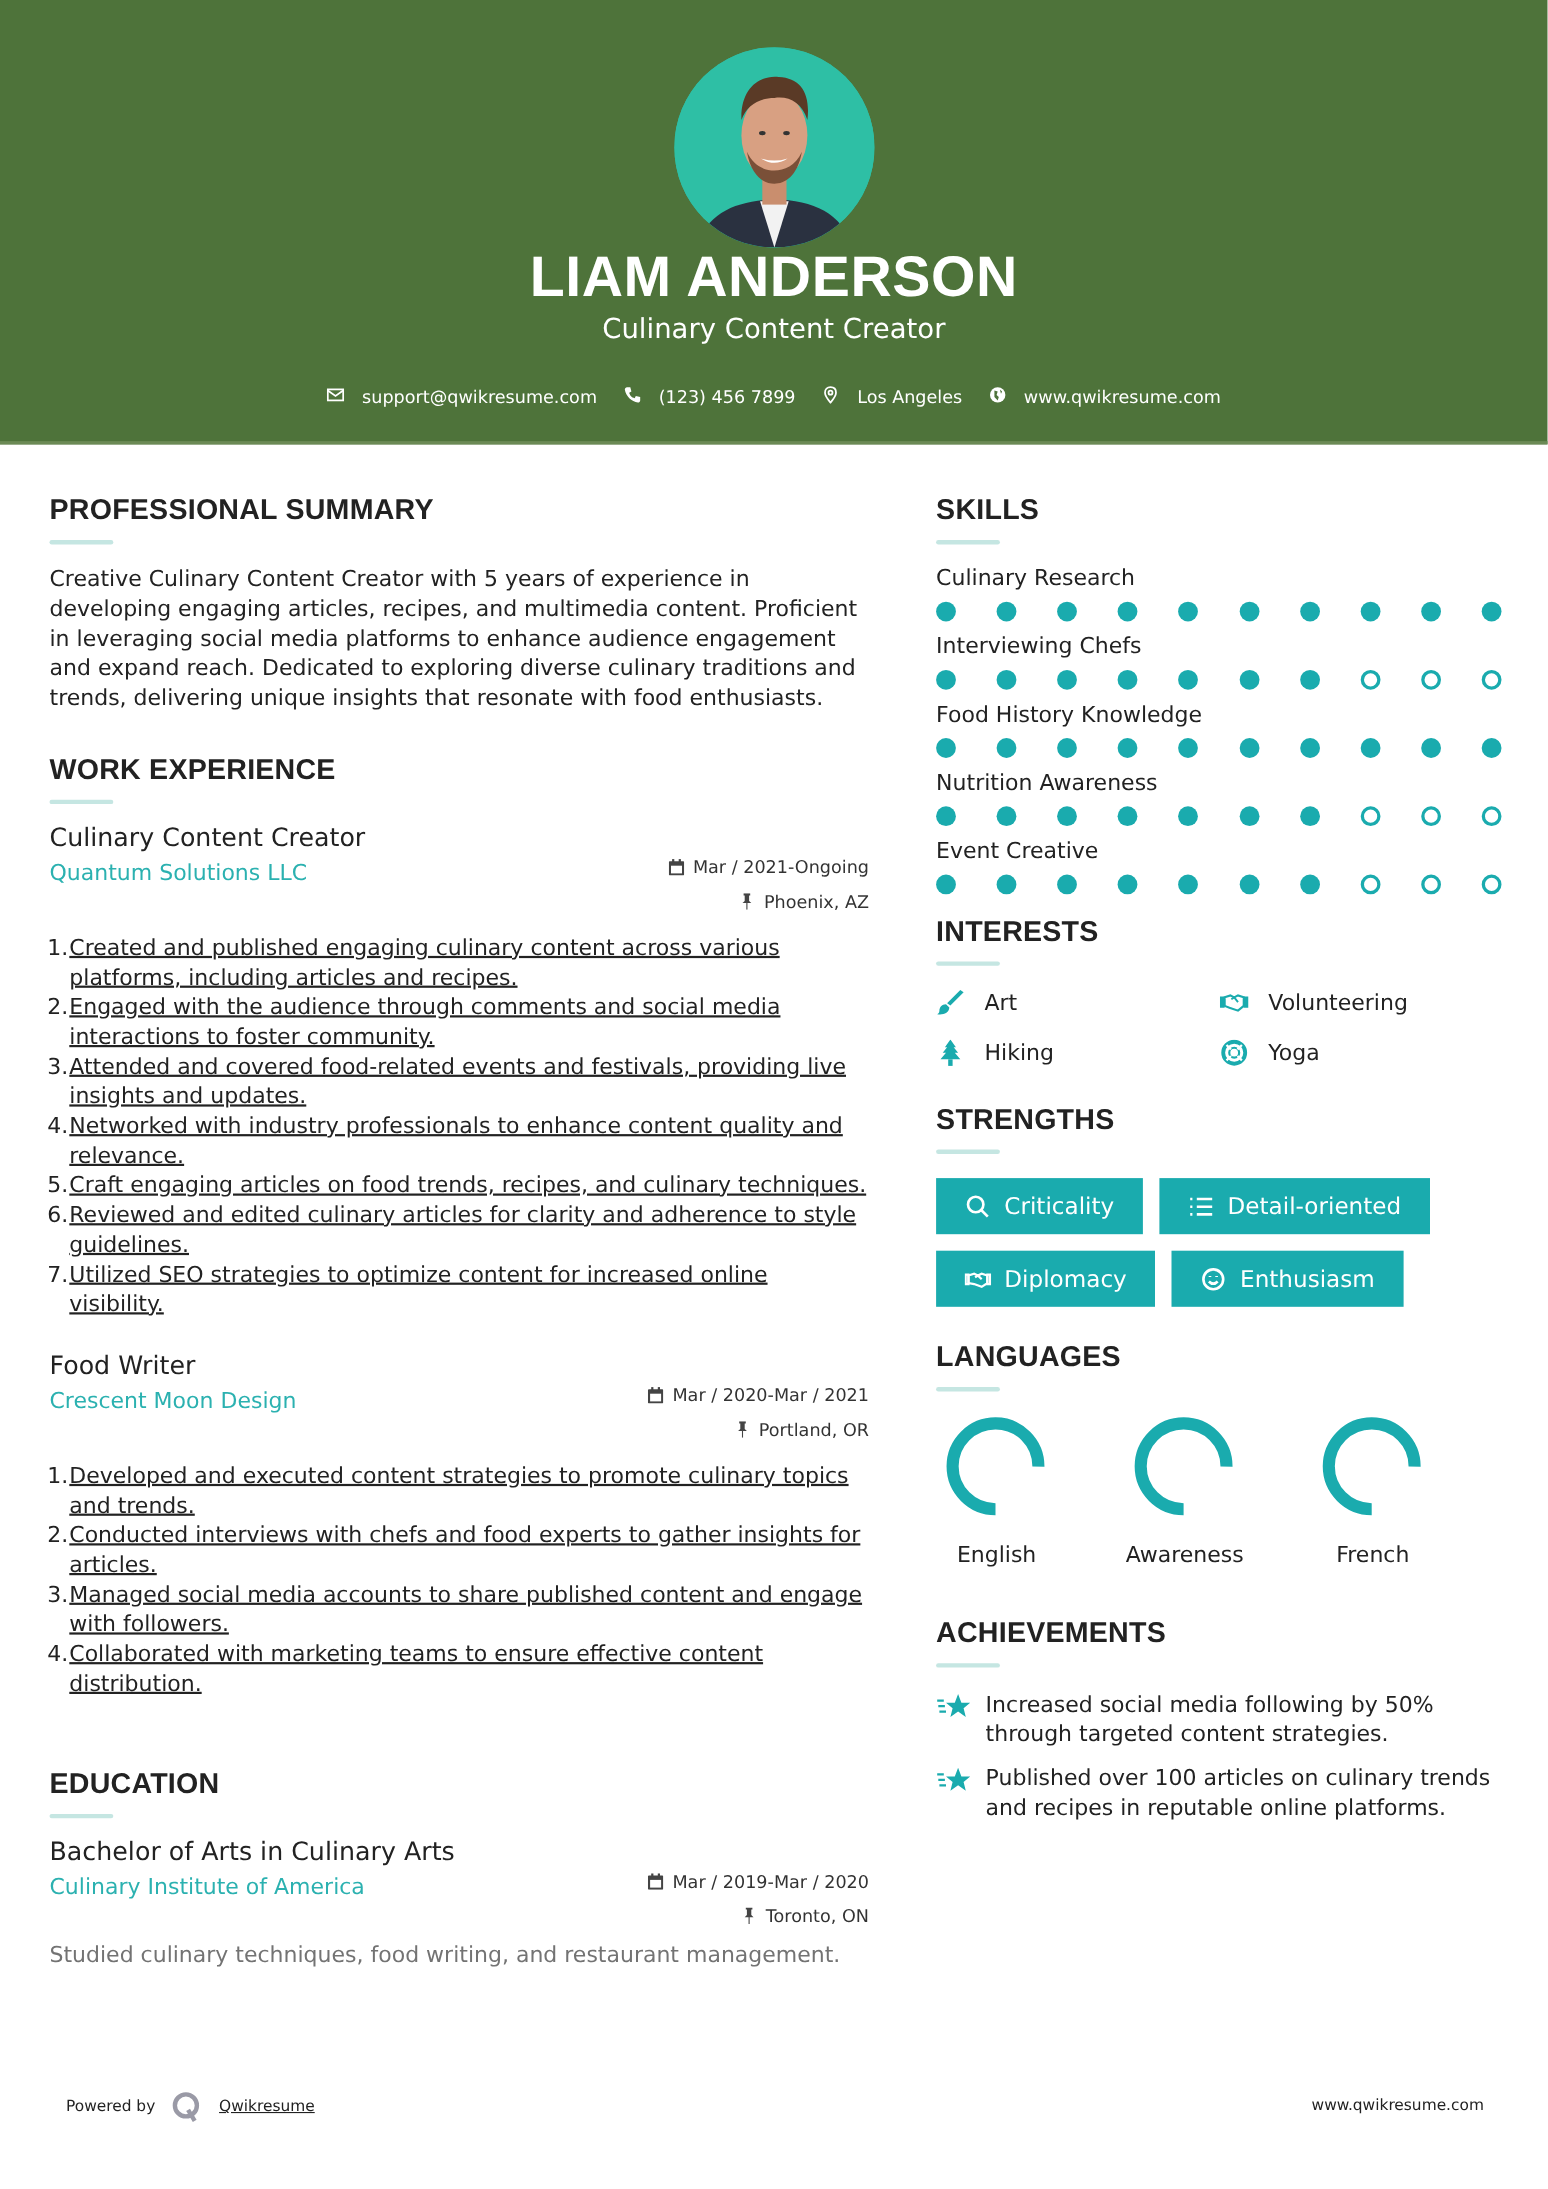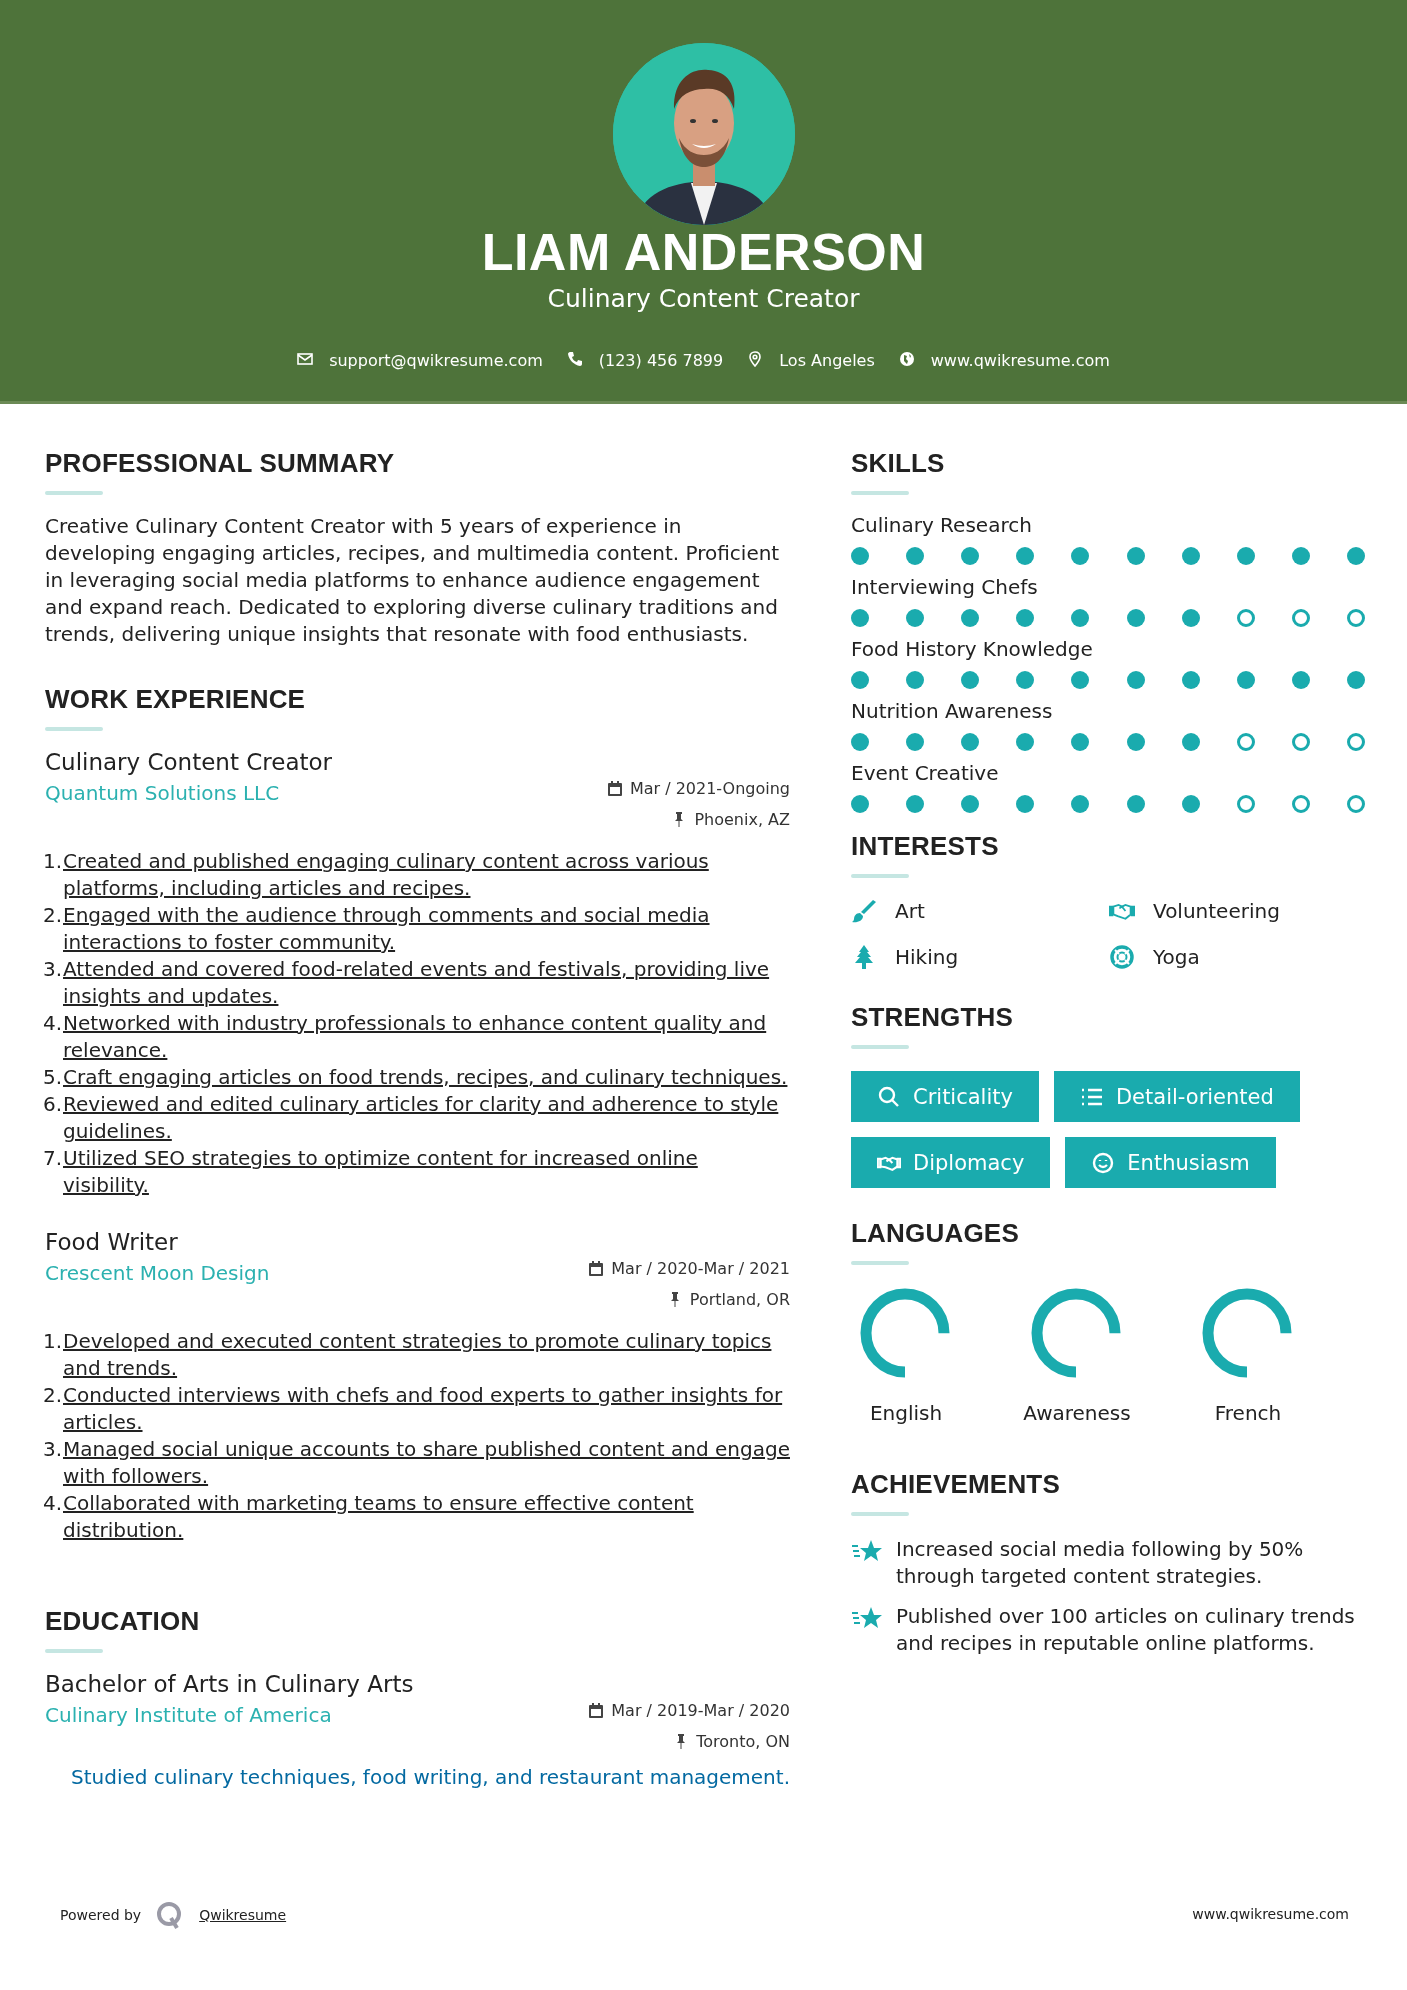--- a/index.html
+++ b/index.html
@@ -27,21 +27,21 @@
   .job-head { display: flex; justify-content: space-between; align-items: flex-start; }
   .job-title { font-size: 23px; color: #222; }
   .job-meta { text-align: right; font-size: 16px; color: #333; }
   .job-meta .row { display: flex; justify-content: flex-end; align-items: center; height: 22px; margin-top: 28px; }
   .job-meta .row + .row { margin-top: 9px; }
   .job-meta svg { width: 14px; height: 15px; margin-right: 8px; fill: #444; }
   .company { font-size: 20px; color: #2bb1b0; margin-top: 6px; }
   ol.duties { list-style: none; margin-top: 18px; counter-reset: d; }
   ol.duties li { position: relative; padding-left: 18px; font-size: 20px; line-height: 27px; color: #222; counter-increment: d; text-decoration: underline; }
   ol.duties li::before { content: counter(d) "."; position: absolute; left: -2px; }
-  .edu-desc { font-size: 20px; line-height: 27px; margin-top: 12px; color: #0369a1; text-align: right; }
+  .edu-desc { font-size: 20px; line-height: 27px; margin-top: 12px; color: #737373; }
 
   .skill { margin-bottom: 8px; }
   .skill-name { font-size: 20px; color: #222; height: 28px; }
   .dots { display: flex; justify-content: space-between; width: 514px; margin-top: 6px; margin-bottom: 10px; }
   .dot { width: 18px; height: 18px; border-radius: 50%; background: #1aabae; }
   .dot.empty { background: #fff; border: 3px solid #1aabae; }
 
   .interests { display: grid; grid-template-columns: 258px 258px; row-gap: 16px; margin-bottom: 30px; }
   .interest { display: flex; align-items: center; font-size: 20px; color: #222; height: 30px; }
   .interest svg { width: 26px; height: 24px; margin-right: 18px; fill: #1aabae; }
@@ -188,21 +188,21 @@
             <svg viewBox="0 0 14 15">
                 <path d="M4 0 H10 V2 H9 V7 L11 9 H3 L5 7 V2 H4 Z M6.5 9 H7.5 V15 H6.5 Z"></path>
               </svg>
             <span>Portland, OR</span>
           </div>
         </div>
       </div>
       <ol class="duties">
         <li>Developed and executed content strategies to promote culinary topics and trends.</li>
         <li>Conducted interviews with chefs and food experts to gather insights for articles.</li>
-        <li>Managed social unique accounts to share published content and engage with followers.</li>
+        <li>Managed social media accounts to share published content and engage with followers.</li>
         <li>Collaborated with marketing teams to ensure effective content distribution.</li>
       </ol>
     </div>
   </section>
 
   <section style="margin-top:62px;">
     <div class="sec-title">EDUCATION</div>
     <div class="sec-bar"></div>
     <div class="job">
       <div class="job-head">

